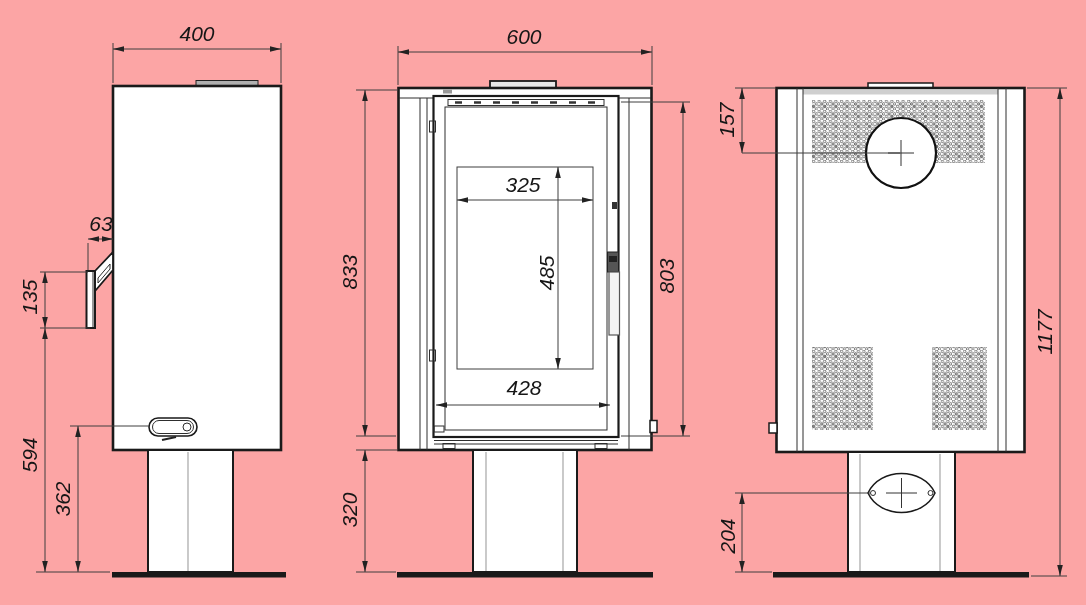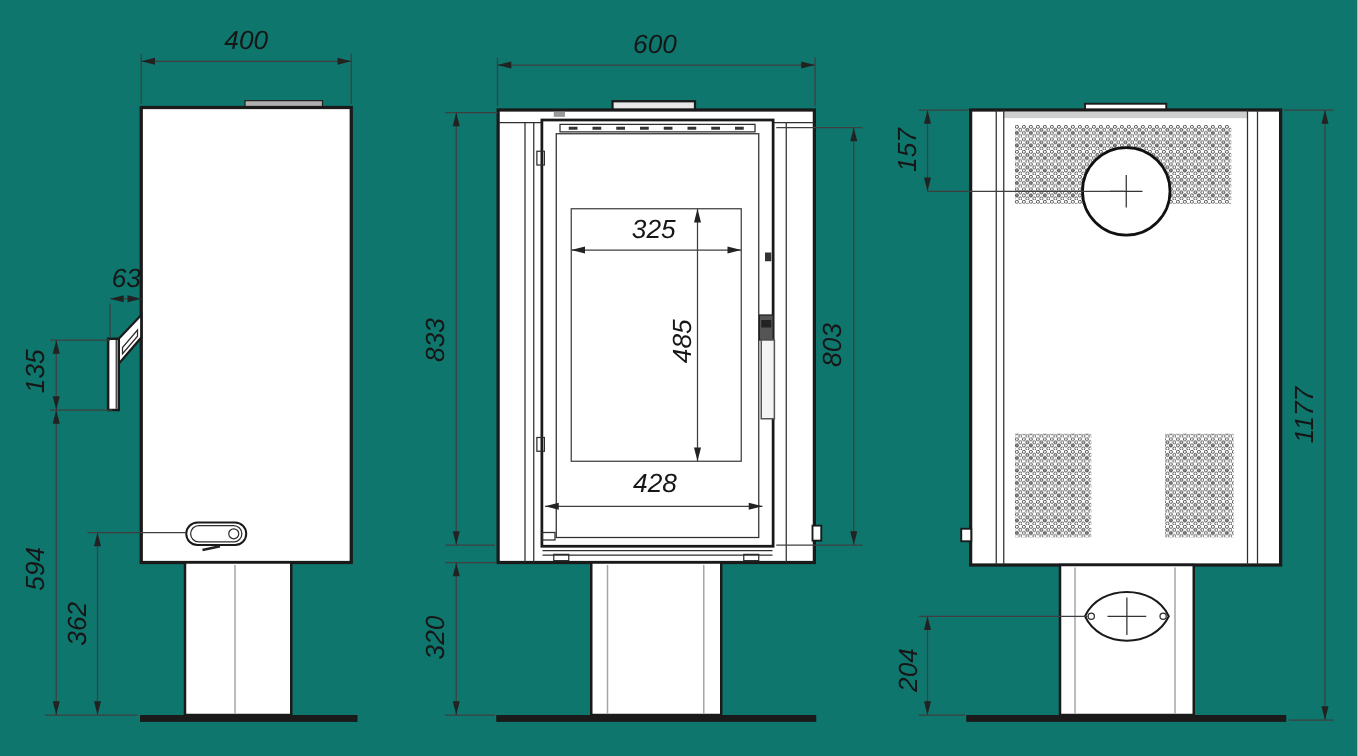--- a/index.html
+++ b/index.html
@@ -1,16 +1,16 @@
 <!DOCTYPE html>
 <html><head>
 <meta charset="utf-8">
 <style>
   html,body{margin:0;padding:0;background:#ffffff;}
-  .stage{position:relative;width:1086px;height:605px;background:#0f766e;overflow:hidden;}
+  .stage{position:relative;width:1086px;height:605px;background:#fca5a5;overflow:hidden;}
   svg{display:block;}
   .dim-text{font:italic 21px "Liberation Sans", sans-serif;fill:#161616;}
   .obj{stroke:#1a1a1a;fill:#ffffff;}
   .thin{stroke:#2e2e2e;stroke-width:1;fill:none;}
   .dim{stroke:#3f3f3f;stroke-width:1;fill:none;}
   .lite{stroke:#a6a6a6;stroke-width:1.2;fill:none;}
 </style>
 </head>
 <body>
 

